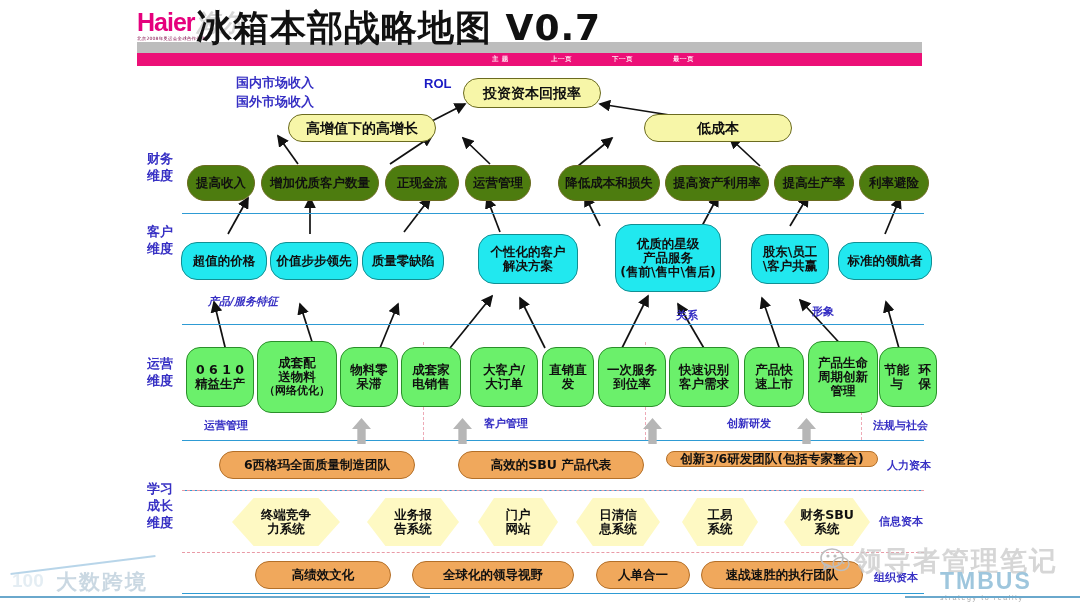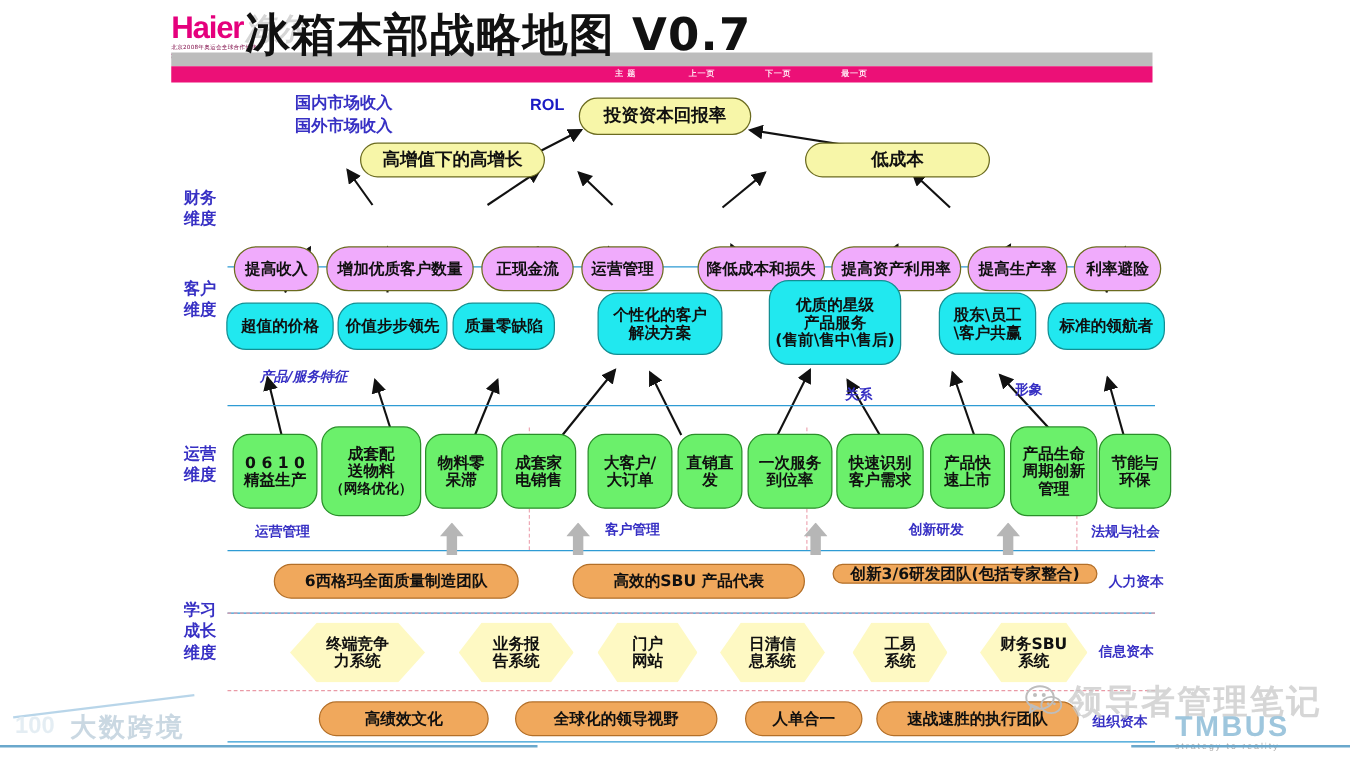--- a/index.html
+++ b/index.html
@@ -29,21 +29,21 @@
   svg#wires{position:absolute;left:0;top:0;width:1080px;height:541px;}
 
   
   .persp{position:absolute;color:#3730c4;font-size:13px;font-weight:bold;line-height:17px;
          text-align:center;width:40px;font-family:"DejaVu Sans",sans-serif;}
 
   
   .node{position:absolute;display:flex;align-items:center;justify-content:center;
         text-align:center;font-weight:bold;color:#101010;box-sizing:border-box;
         line-height:14px;font-family:"DejaVu Sans","Liberation Sans",sans-serif;}
-  .fin{background:#f0abfc;border:1.2px solid #6b6b20;border-radius:40px;font-size:12.5px;margin-top:32px;}
+  .fin{background:#4d7c0f;border:1.2px solid #6b6b20;border-radius:40px;font-size:12.5px;}
   .fin-top{background:#f7f6a8;border:1.2px solid #6b6b20;border-radius:40px;font-size:14px;}
   .cus{background:#21e8ef;border:1.2px solid #128f93;border-radius:16px;font-size:12.5px;}
   .ops{background:#6bf06b;border:1.2px solid #2a8f2a;border-radius:14px;font-size:12.5px;}
   .team{background:#f0a85c;border:1.2px solid #b36f28;border-radius:30px;font-size:12.5px;}
   .org{background:#f0a85c;border:1.2px solid #b36f28;border-radius:30px;font-size:12.5px;}
   .hexa{background:#fef9c3;font-size:12.5px;
         clip-path:polygon(20% 0%,80% 0%,100% 50%,80% 100%,20% 100%,0% 50%);}
 
   
   .anno{position:absolute;color:#3730c4;font-size:11px;font-weight:bold;white-space:nowrap;
@@ -255,21 +255,21 @@
   </div>
   <div class="node ops" style="left:744px;top:281px;width:60px;height:60px;flex-direction:column">
     <span>产品快</span>
     <span>速上市</span>
   </div>
   <div class="node ops" style="left:808px;top:275px;width:70px;height:72px;flex-direction:column">
     <span>产品生命</span>
     <span>周期创新</span>
     <span>管理</span>
   </div>
-  <div class="node ops" style="left:879px;top:281px;width:58px;height:60px;flex-direction:column">
+  <div class="node ops" style="left:879px;top:281px;width:58px;height:60px;flex-direction:row">
     <span>节能与</span>
     <span>环保</span>
   </div>
 
   <div class="anno" style="left:204px;top:352px">运营管理</div>
   <div class="anno" style="left:484px;top:350px">客户管理</div>
   <div class="anno" style="left:727px;top:350px">创新研发</div>
   <div class="anno" style="left:873px;top:352px">法规与社会</div>
 
   <div class="uparrow" style="left:352px;top:352px"></div>

